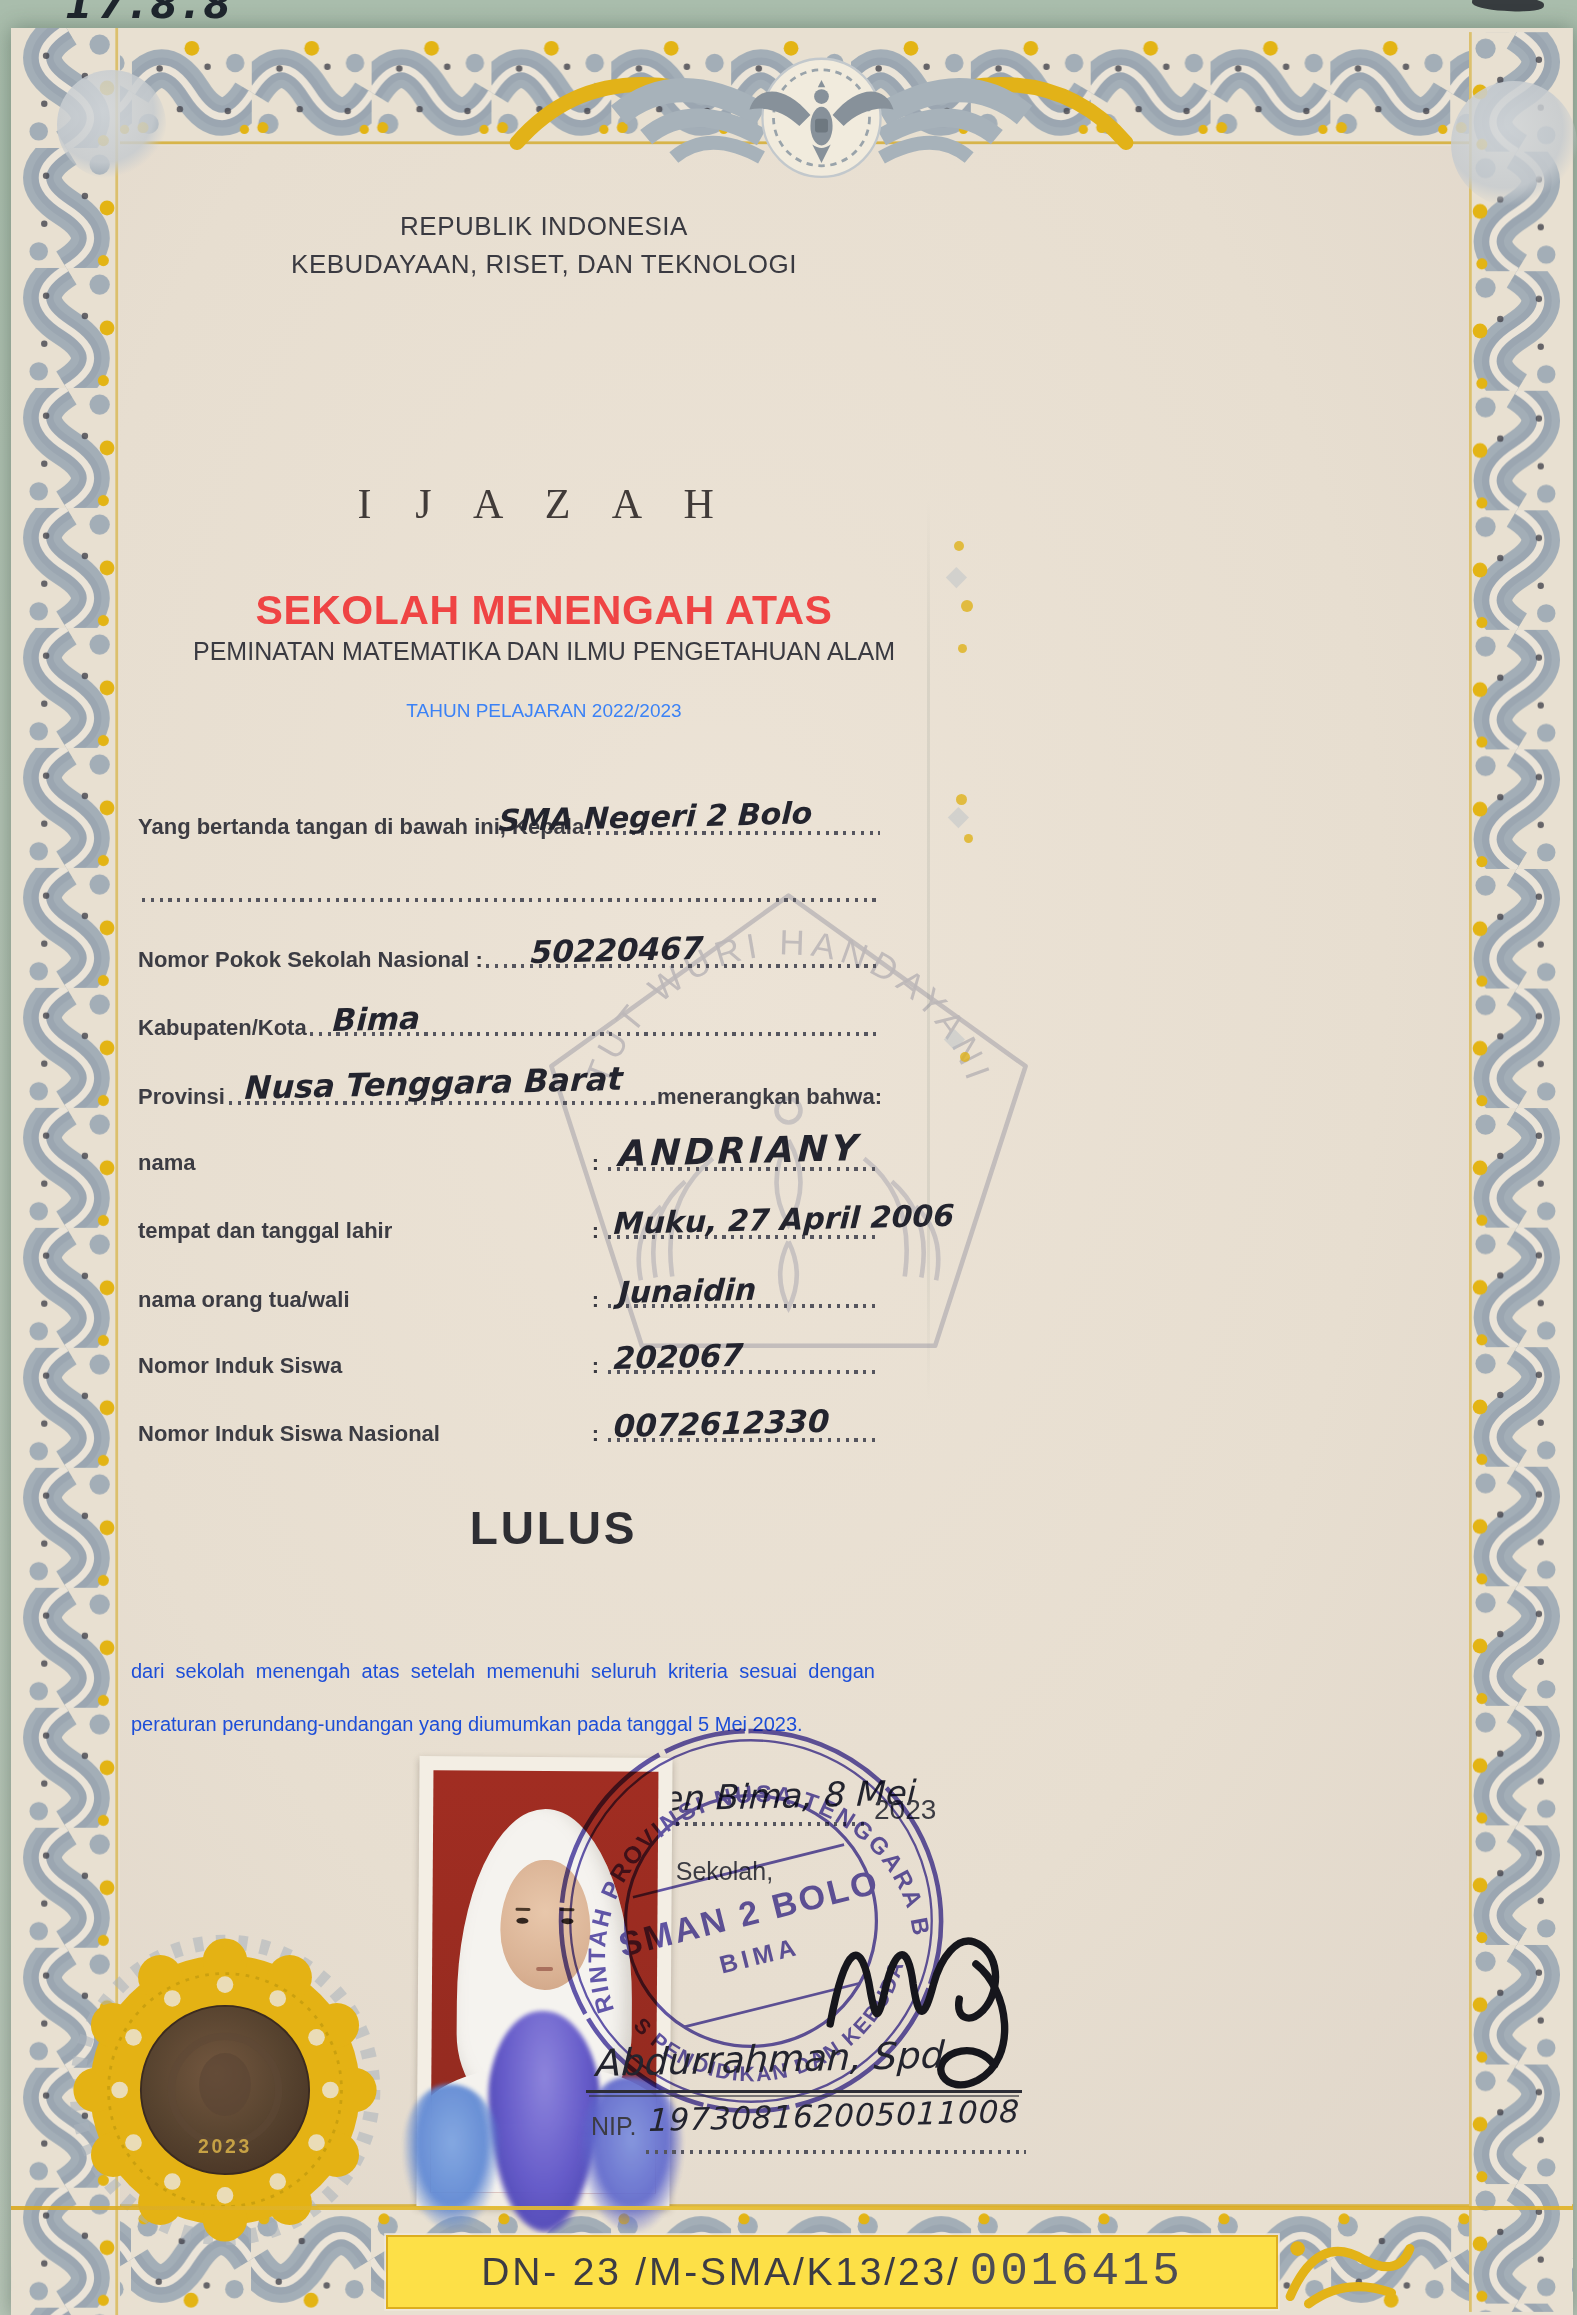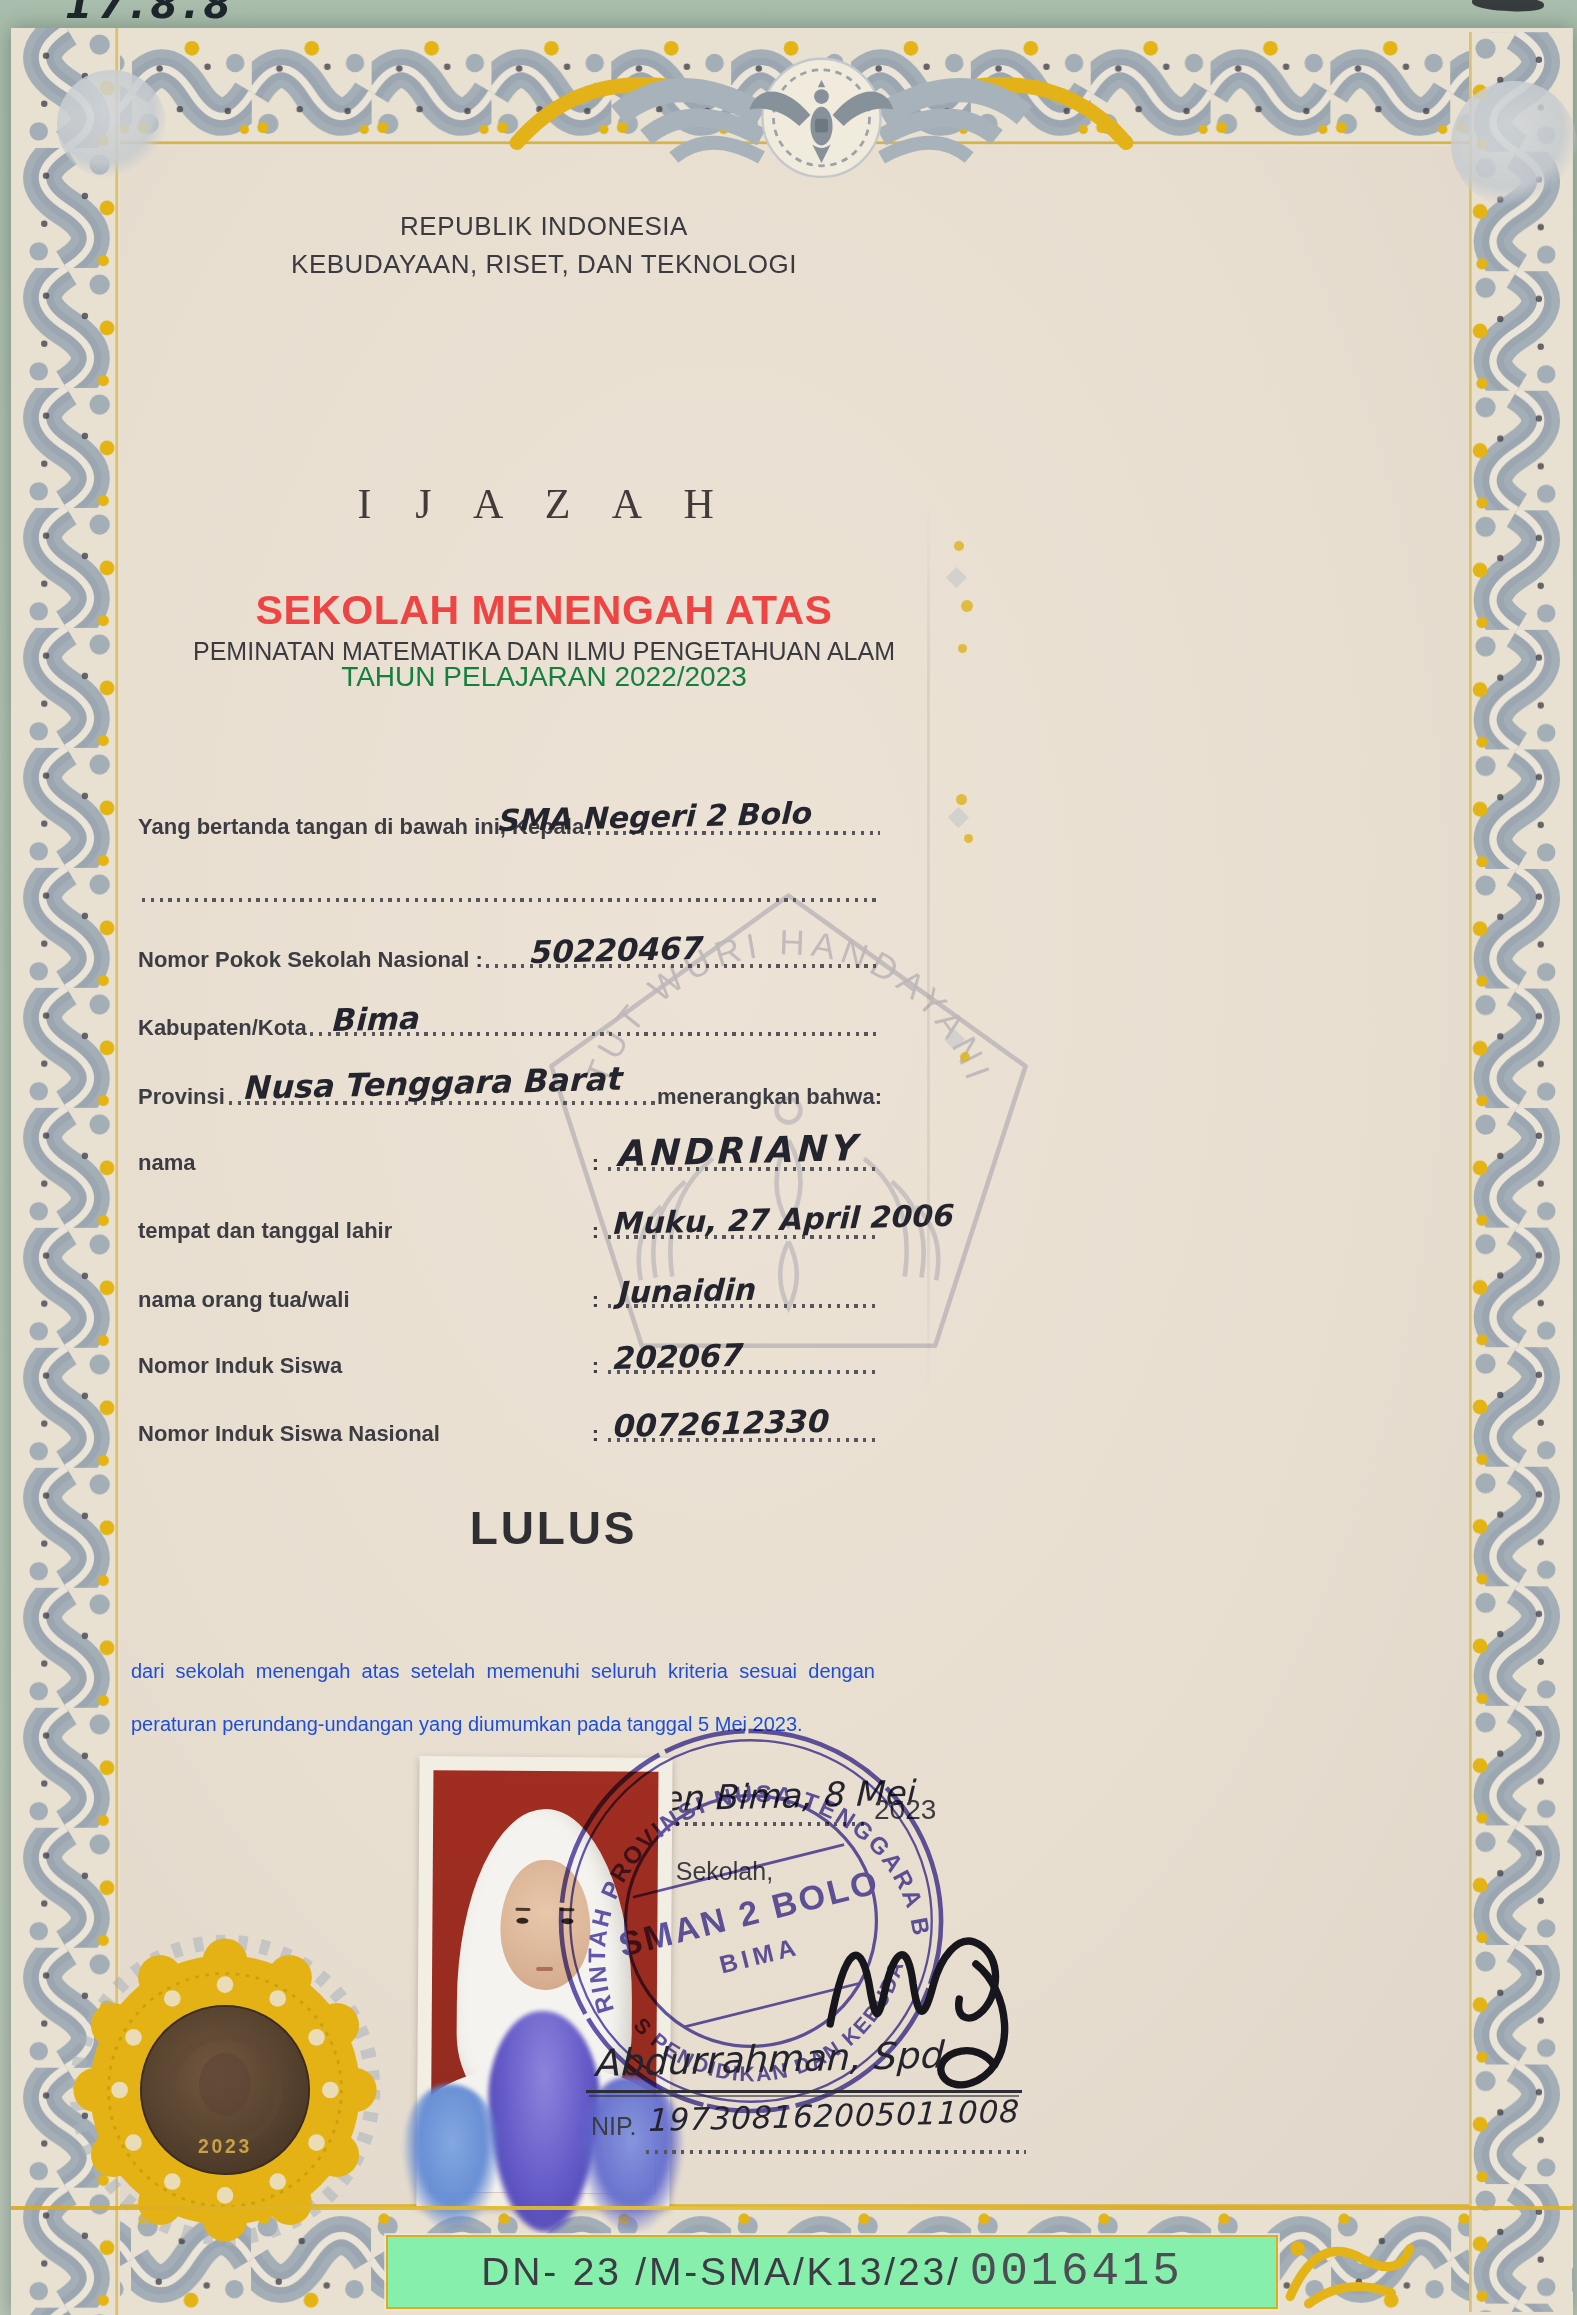--- a/index.html
+++ b/index.html
@@ -15,21 +15,21 @@
   .corner-emboss{border-radius:50%;
       background:radial-gradient(circle at 42% 38%, #d3d7da 0%, #c6cbcf 55%, rgba(198,203,207,0) 72%);
       opacity:.85;}
   
   .center-block{left:138px;width:812px;text-align:center;color:#3d3d44;}
   .ministry{top:207px;font-size:26px;line-height:38px;letter-spacing:0.5px;color:#3a3a41;}
   .ijazah{top:480px;font-family:"Liberation Serif",serif;font-weight:normal;font-size:42px;
           letter-spacing:16.6px;color:#413b39;}
   .smatitle{top:587px;font-weight:bold;font-size:41px;letter-spacing:0.5px;color:#ef4444;}
   .peminatan{top:637px;font-size:25px;color:#3a3a41;}
-  .tahun{top:661px;font-size:28px;color:#15803d;}
+  .tahun{top:700px;font-size:19px;color:#3b82f6;}
   .lulus{top:1501px;font-weight:bold;font-size:46px;letter-spacing:2.8px;color:#2e2e33;}
   
   .row{left:138px;width:744px;height:41px;display:flex;align-items:flex-end;color:#3c3c43;font-size:22px;font-weight:bold;}
   .row .lbl{white-space:nowrap;padding-bottom:1.8px;}
   .row .lbl-fixed{width:452px;}
   .row .colon{padding:0 5.5px 1.8px 1.8px;}
   .dots{height:3.7px;flex:1;margin:0 1.8px 7.4px 3.7px;
         background-image:repeating-linear-gradient(90deg,#55555e 0 3.2px,transparent 3.2px 8.8px);}
   .dots-abs{height:3.7px;
         background-image:repeating-linear-gradient(90deg,#55555e 0 3.2px,transparent 3.2px 8.8px);}
@@ -68,21 +68,21 @@
   
   .stamp-wrap{left:550px;top:1720px;width:402px;height:402px;transform:rotate(-14deg);
         opacity:.86;mix-blend-mode:multiply;}
   
   .sig{left:817px;top:1881px;width:268px;height:226px;}
   
   .kepsek{left:591px;top:1857px;font-size:25px;color:#3c3c43;}
   .nip-label{left:591px;top:2112px;font-size:25px;color:#3c3c43;}
   .uline{background:#2d2d35;}
   
-  .serial{left:386px;top:2235px;width:888px;height:70px;background:#86efac;
+  .serial{left:386px;top:2235px;width:888px;height:70px;background:#fde047;
           border:2.8px solid #dcae1e;display:flex;align-items:center;justify-content:center;
           box-shadow:0 0 0 1.8px rgba(239,232,220,.9);}
   .serial .pre{font-size:39px;letter-spacing:2.8px;color:#3c3c44;}
   .serial .num{font-family:"Liberation Mono",monospace;font-size:46px;letter-spacing:2.8px;
           color:#4d4d55;margin-left:9.2px;}
   .goldline{left:11px;top:2206px;width:1562px;height:3.7px;opacity:.9;
           background:linear-gradient(90deg,#d9a81e 0%,#e8c133 40%,#d9a81e 75%,#e0b226 100%);}
   .crease{left:927px;top:498px;width:2.8px;height:904px;opacity:.14;
           background:linear-gradient(180deg,transparent,#6b7a70 20%,#6b7a70 80%,transparent);}
   .ydot{border-radius:50%;background:#dfb21a;opacity:.8;}

